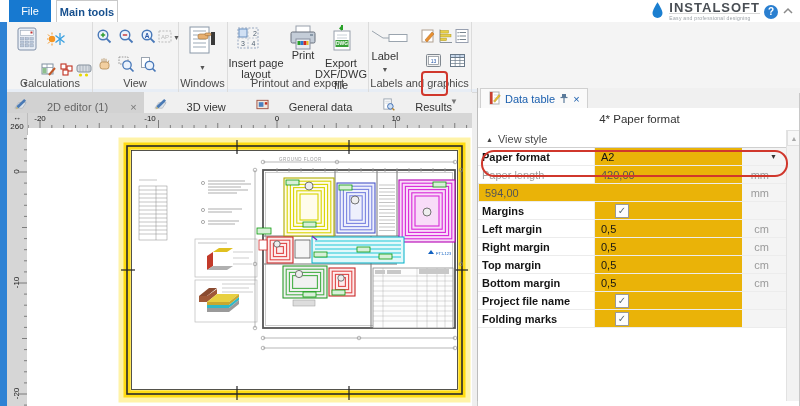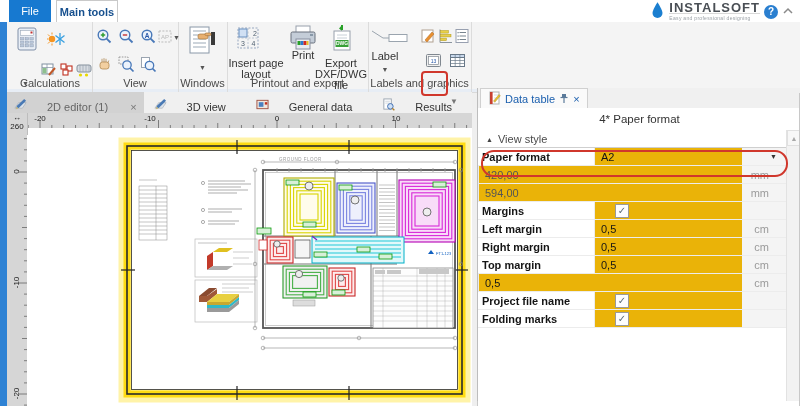--- a/index.html
+++ b/index.html
@@ -762,20 +762,21 @@
           <div class="pg-row">
             <div class="pg-name">Paper format</div>
             <div class="pg-value">
               <span>A2</span>
             </div>
             <div class="pg-unit">
               <span class="pg-dd">▼</span>
             </div>
           </div>
           <div class="pg-row disabled">
+            <div class="pg-name">Paper length</div>
             <div class="pg-value">
               <span>420,00</span>
             </div>
             <div class="pg-unit">mm</div>
           </div>
           <div class="pg-row disabled">
             <div class="pg-value">
               <span>594,00</span>
             </div>
             <div class="pg-unit">mm</div>
@@ -802,20 +803,21 @@
             <div class="pg-unit">cm</div>
           </div>
           <div class="pg-row">
             <div class="pg-name">Top margin</div>
             <div class="pg-value">
               <span>0,5</span>
             </div>
             <div class="pg-unit">cm</div>
           </div>
           <div class="pg-row">
+            <div class="pg-name">Bottom margin</div>
             <div class="pg-value">
               <span>0,5</span>
             </div>
             <div class="pg-unit">cm</div>
           </div>
           <div class="pg-row">
             <div class="pg-name">Project file name</div>
             <div class="pg-value">
               <span class="pg-check">✓</span>
             </div>

